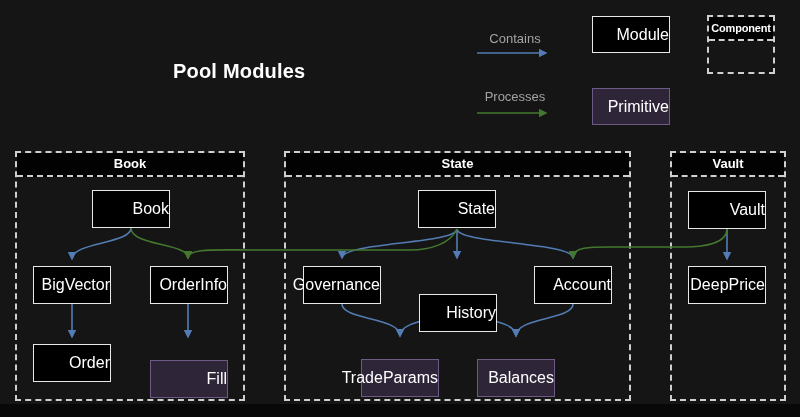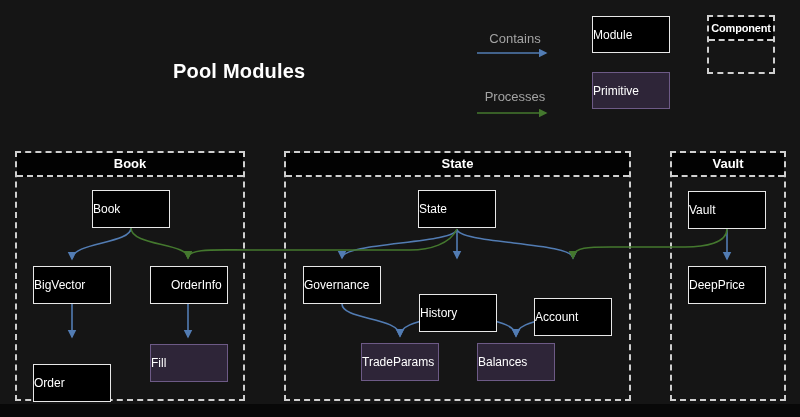--- a/index.html
+++ b/index.html
@@ -11,28 +11,29 @@
   }
   .abs{position:absolute;}
   .page-title{
     font-size:20px;font-weight:bold;letter-spacing:.2px;color:#fff;
   }
   
   .legend-label{font-size:13px;color:#a3a3a3;text-align:center;width:76px;}
   
   .node{
     width:78px;height:38px;box-sizing:border-box;
-    display:flex;align-items:center;justify-content:flex-start;
+    display:flex;align-items:center;justify-content:flex-end;
     background:var(--module-fill,#000);
     border:1.5px solid var(--module-border,#e8e8e8);
-    font-size:12px;color:#fff;z-index:3;
+    font-size:16px;color:#fff;z-index:3;
   }
   .node.primitive{
     background:var(--primitive-fill,#2e2538);
     border-color:var(--primitive-border,#6d5a86);
+    margin-top:16px;
   }
   
   .cluster{
     box-sizing:border-box;
     border:2px dashed var(--cluster-border,#cfcfcf);
     background:transparent;z-index:1;
   }
   .cluster-title{
     height:22px;line-height:22px;
     background:#020202;
@@ -105,37 +106,37 @@
 
 <div class="abs node" style="left:92px;top:190px;">
   <span>Book</span>
 </div>
 <div class="abs node" style="left:33px;top:266px;">
   <span>BigVector</span>
 </div>
 <div class="abs node" style="left:150px;top:266px;padding-left:20px;">
   <span>OrderInfo</span>
 </div>
-<div class="abs node" style="left:33px;top:344px;margin-top:20px;">
+<div class="abs node" style="left:33px;top:344px;">
   <span>Order</span>
 </div>
 <div class="abs node primitive" style="left:150px;top:344px;">
   <span>Fill</span>
 </div>
 
 <div class="abs node" style="left:418px;top:190px;">
   <span>State</span>
 </div>
 <div class="abs node" style="left:303px;top:266px;">
   <span>Governance</span>
 </div>
 <div class="abs node" style="left:419px;top:266px;margin-top:28px;">
   <span>History</span>
 </div>
-<div class="abs node" style="left:534px;top:266px;margin-top:32px;">
+<div class="abs node" style="left:534px;top:266px;">
   <span>Account</span>
 </div>
 <div class="abs node primitive" style="left:361px;top:343px;">
   <span>TradeParams</span>
 </div>
 <div class="abs node primitive" style="left:477px;top:343px;">
   <span>Balances</span>
 </div>
 
 <div class="abs node" style="left:688px;top:191px;">

